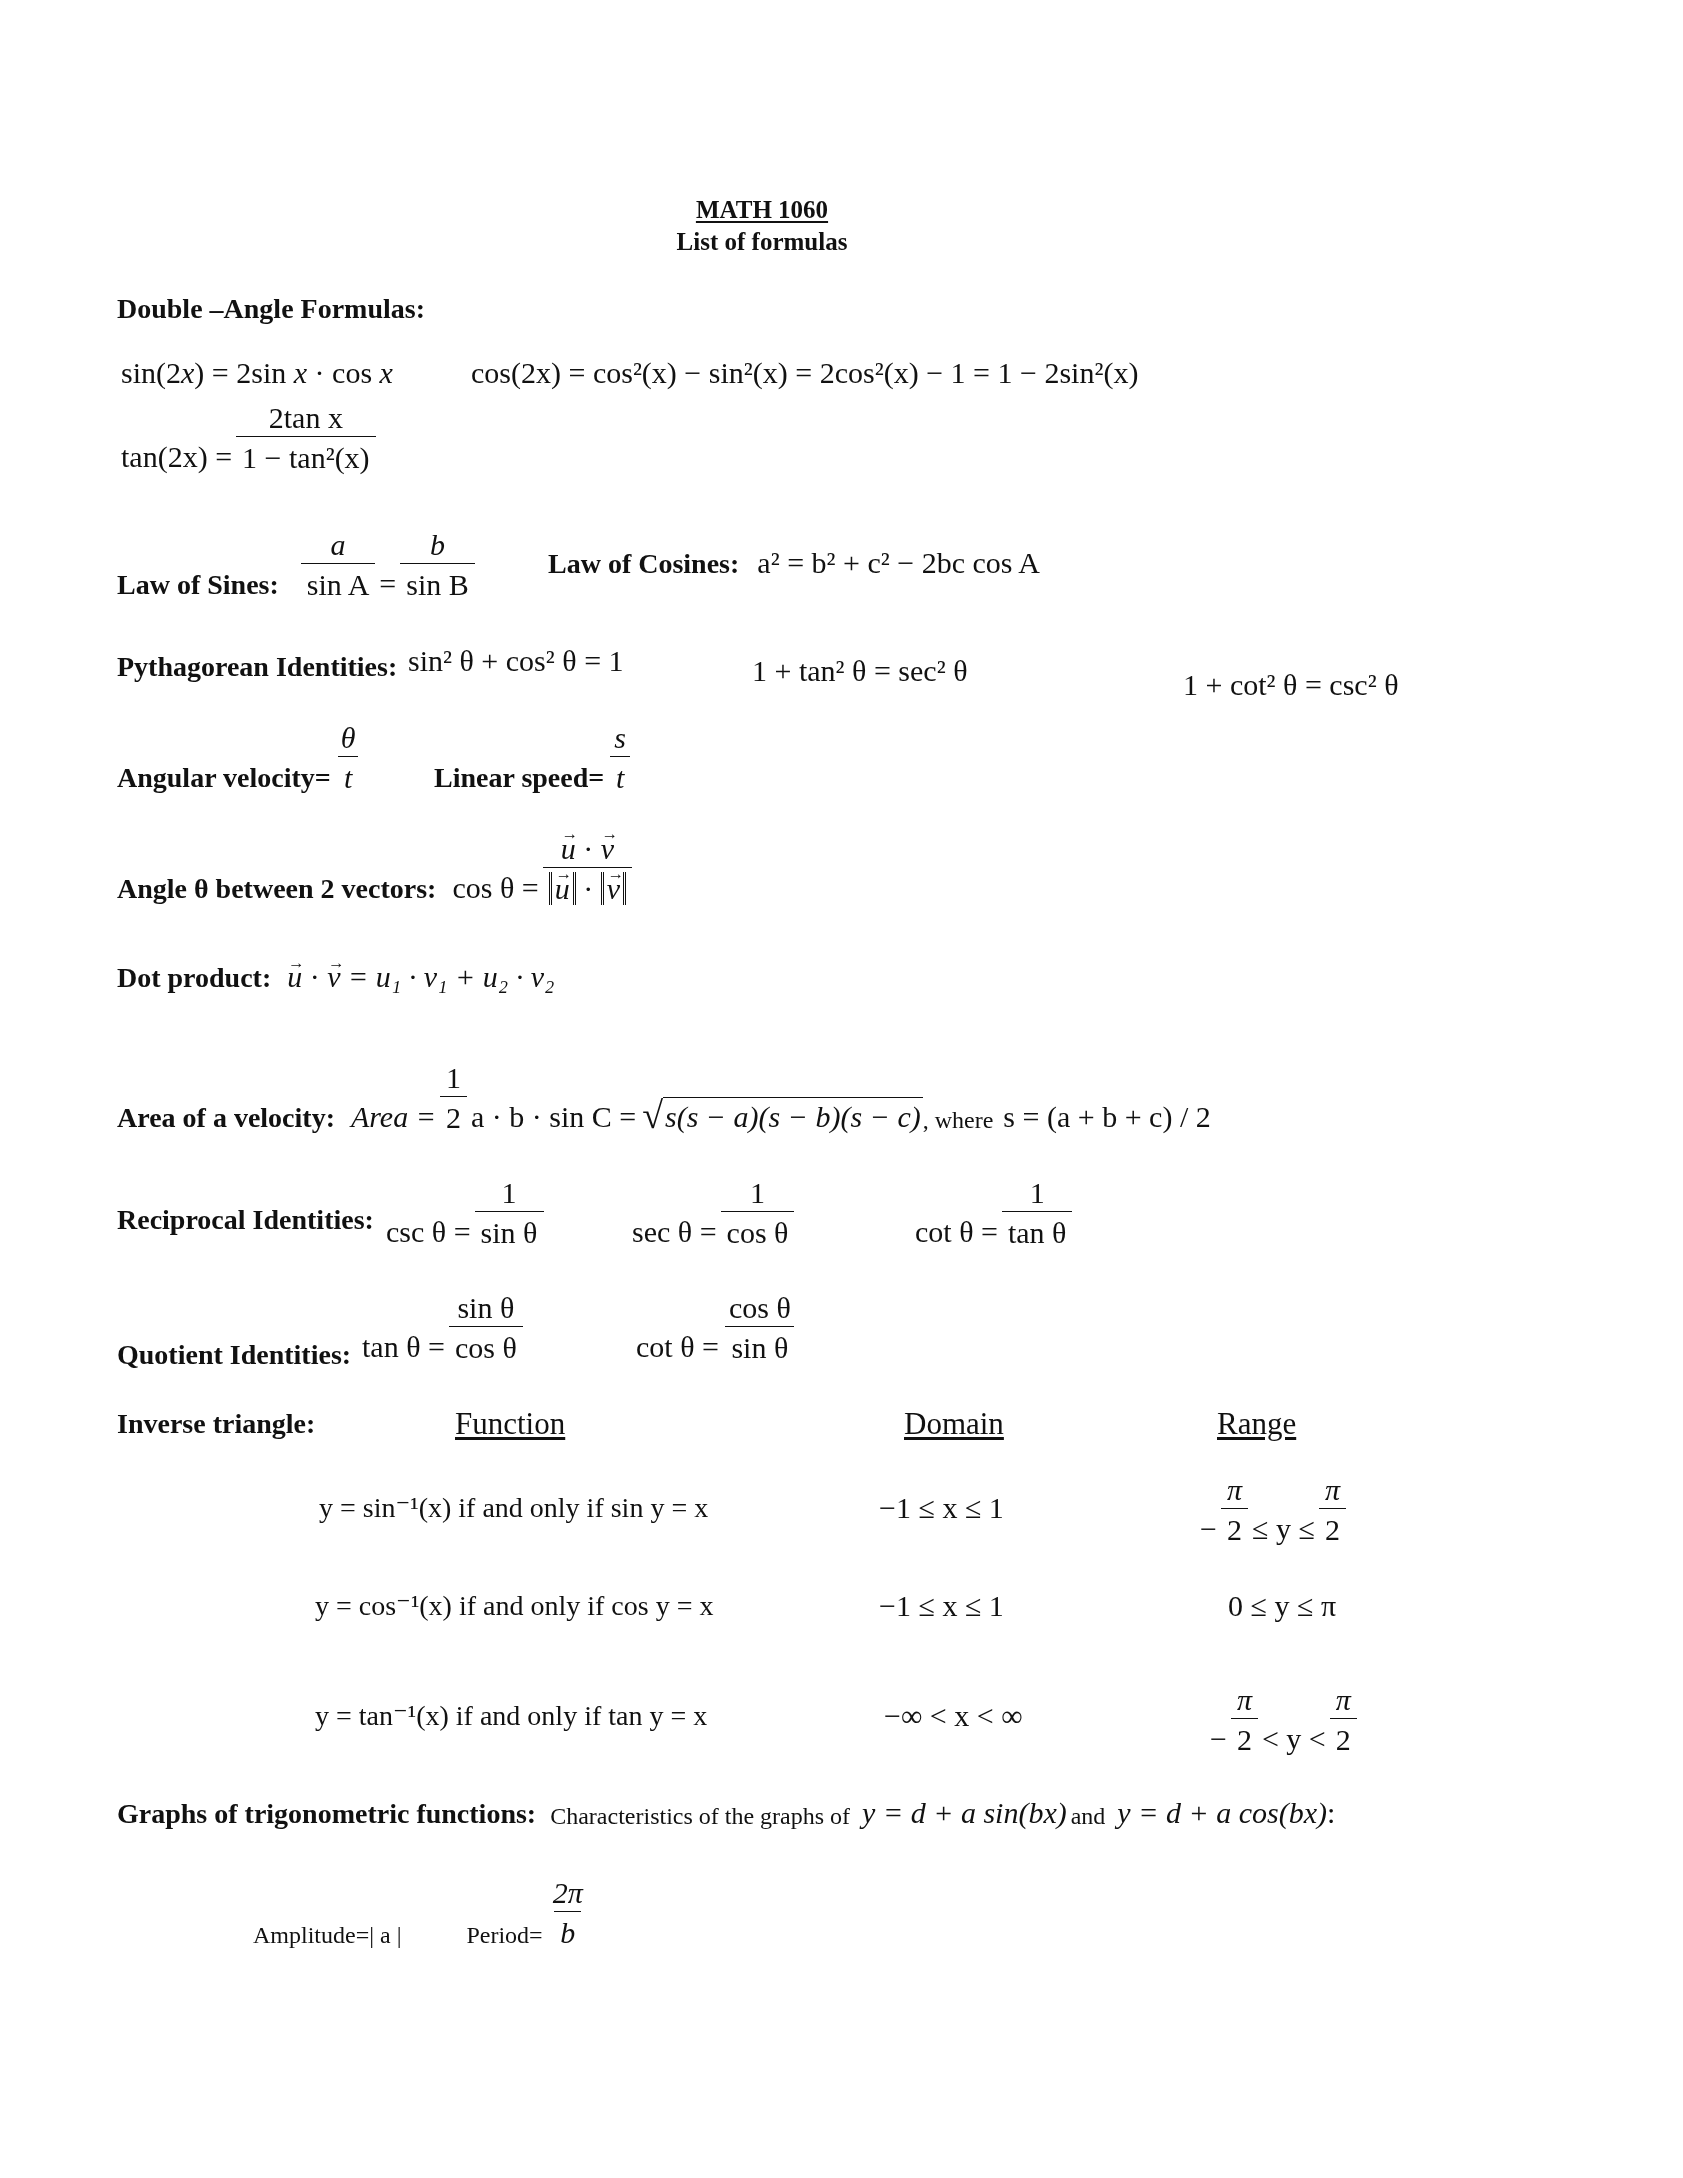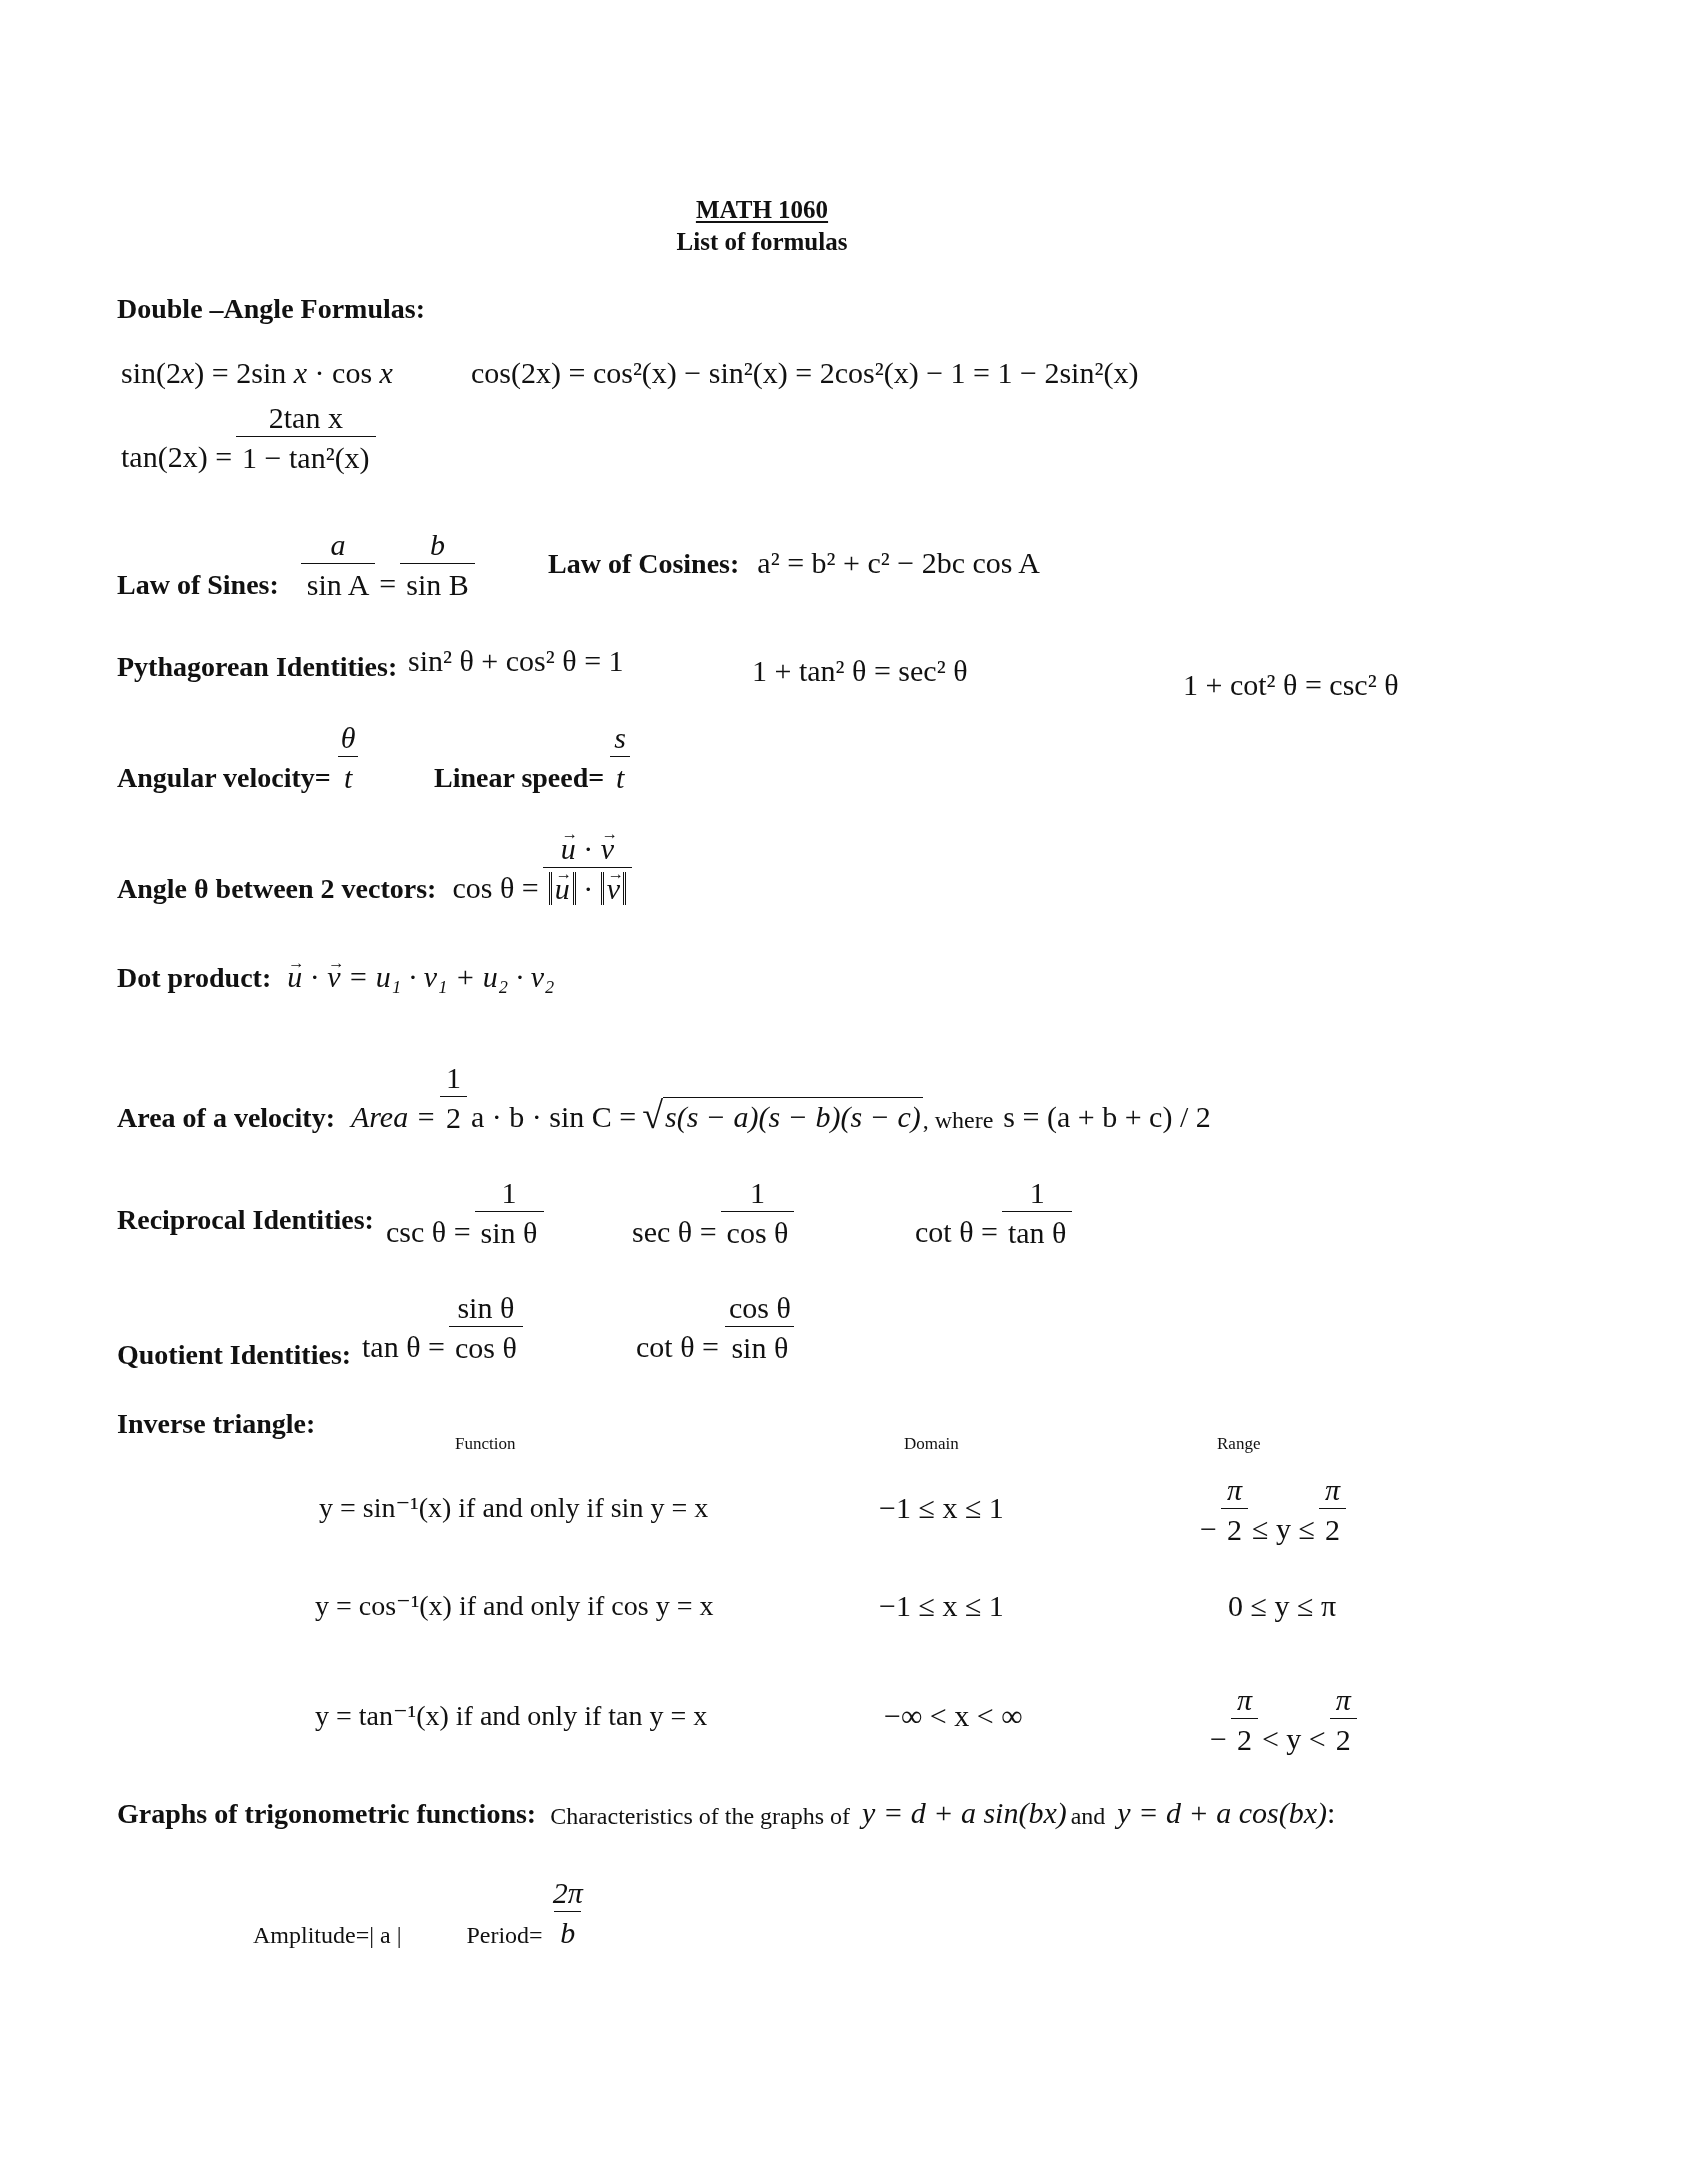--- a/index.html
+++ b/index.html
@@ -9,21 +9,21 @@
   .title { font-weight: bold; font-size: 25px; text-align: center; width: 396px; left: 564px; }
   .title.u { text-decoration: underline; text-decoration-thickness: 2px; text-underline-offset: 3px; }
   .label { font-weight: bold; font-size: 28px; }
   .math { font-size: 30px; }
   .math i { font-style: italic; }
   .small { font-size: 24px; }
   .row { display: flex; align-items: flex-end; }
   .frac { display: inline-flex; flex-direction: column; align-items: center; vertical-align: middle; margin: 0 4px; }
   .frac .num { padding: 0 6px 2px; line-height: 1.1; }
   .frac .den { border-top: 1.6px solid #111; padding: 4px 6px 0; line-height: 1.1; }
-  .hdr { font-size: 17px; text-underline-offset: 3px; margin-top: 28px; }
+  .hdr { font-size: 31px; text-decoration: underline; text-underline-offset: 3px; }
   .norm { display: inline-block; border-left: 3px double #111; border-right: 3px double #111; padding: 0 3px; }
   .sqrt { display: inline-flex; align-items: flex-end; }
   .sqrt .rad { font-size: 38px; line-height: 1; }
   .sqrt .arg { border-top: 1.6px solid #111; padding: 2px 2px 0; }
   .vec { position: relative; display: inline-block; font-style: italic; }
   .vec::before { content: "→"; position: absolute; font-style: normal; font-size: 0.55em; top: -0.45em; left: 0.05em; }
   .sp { display: inline-block; width: 10px; }
 </style>
 </head>
 <body>

